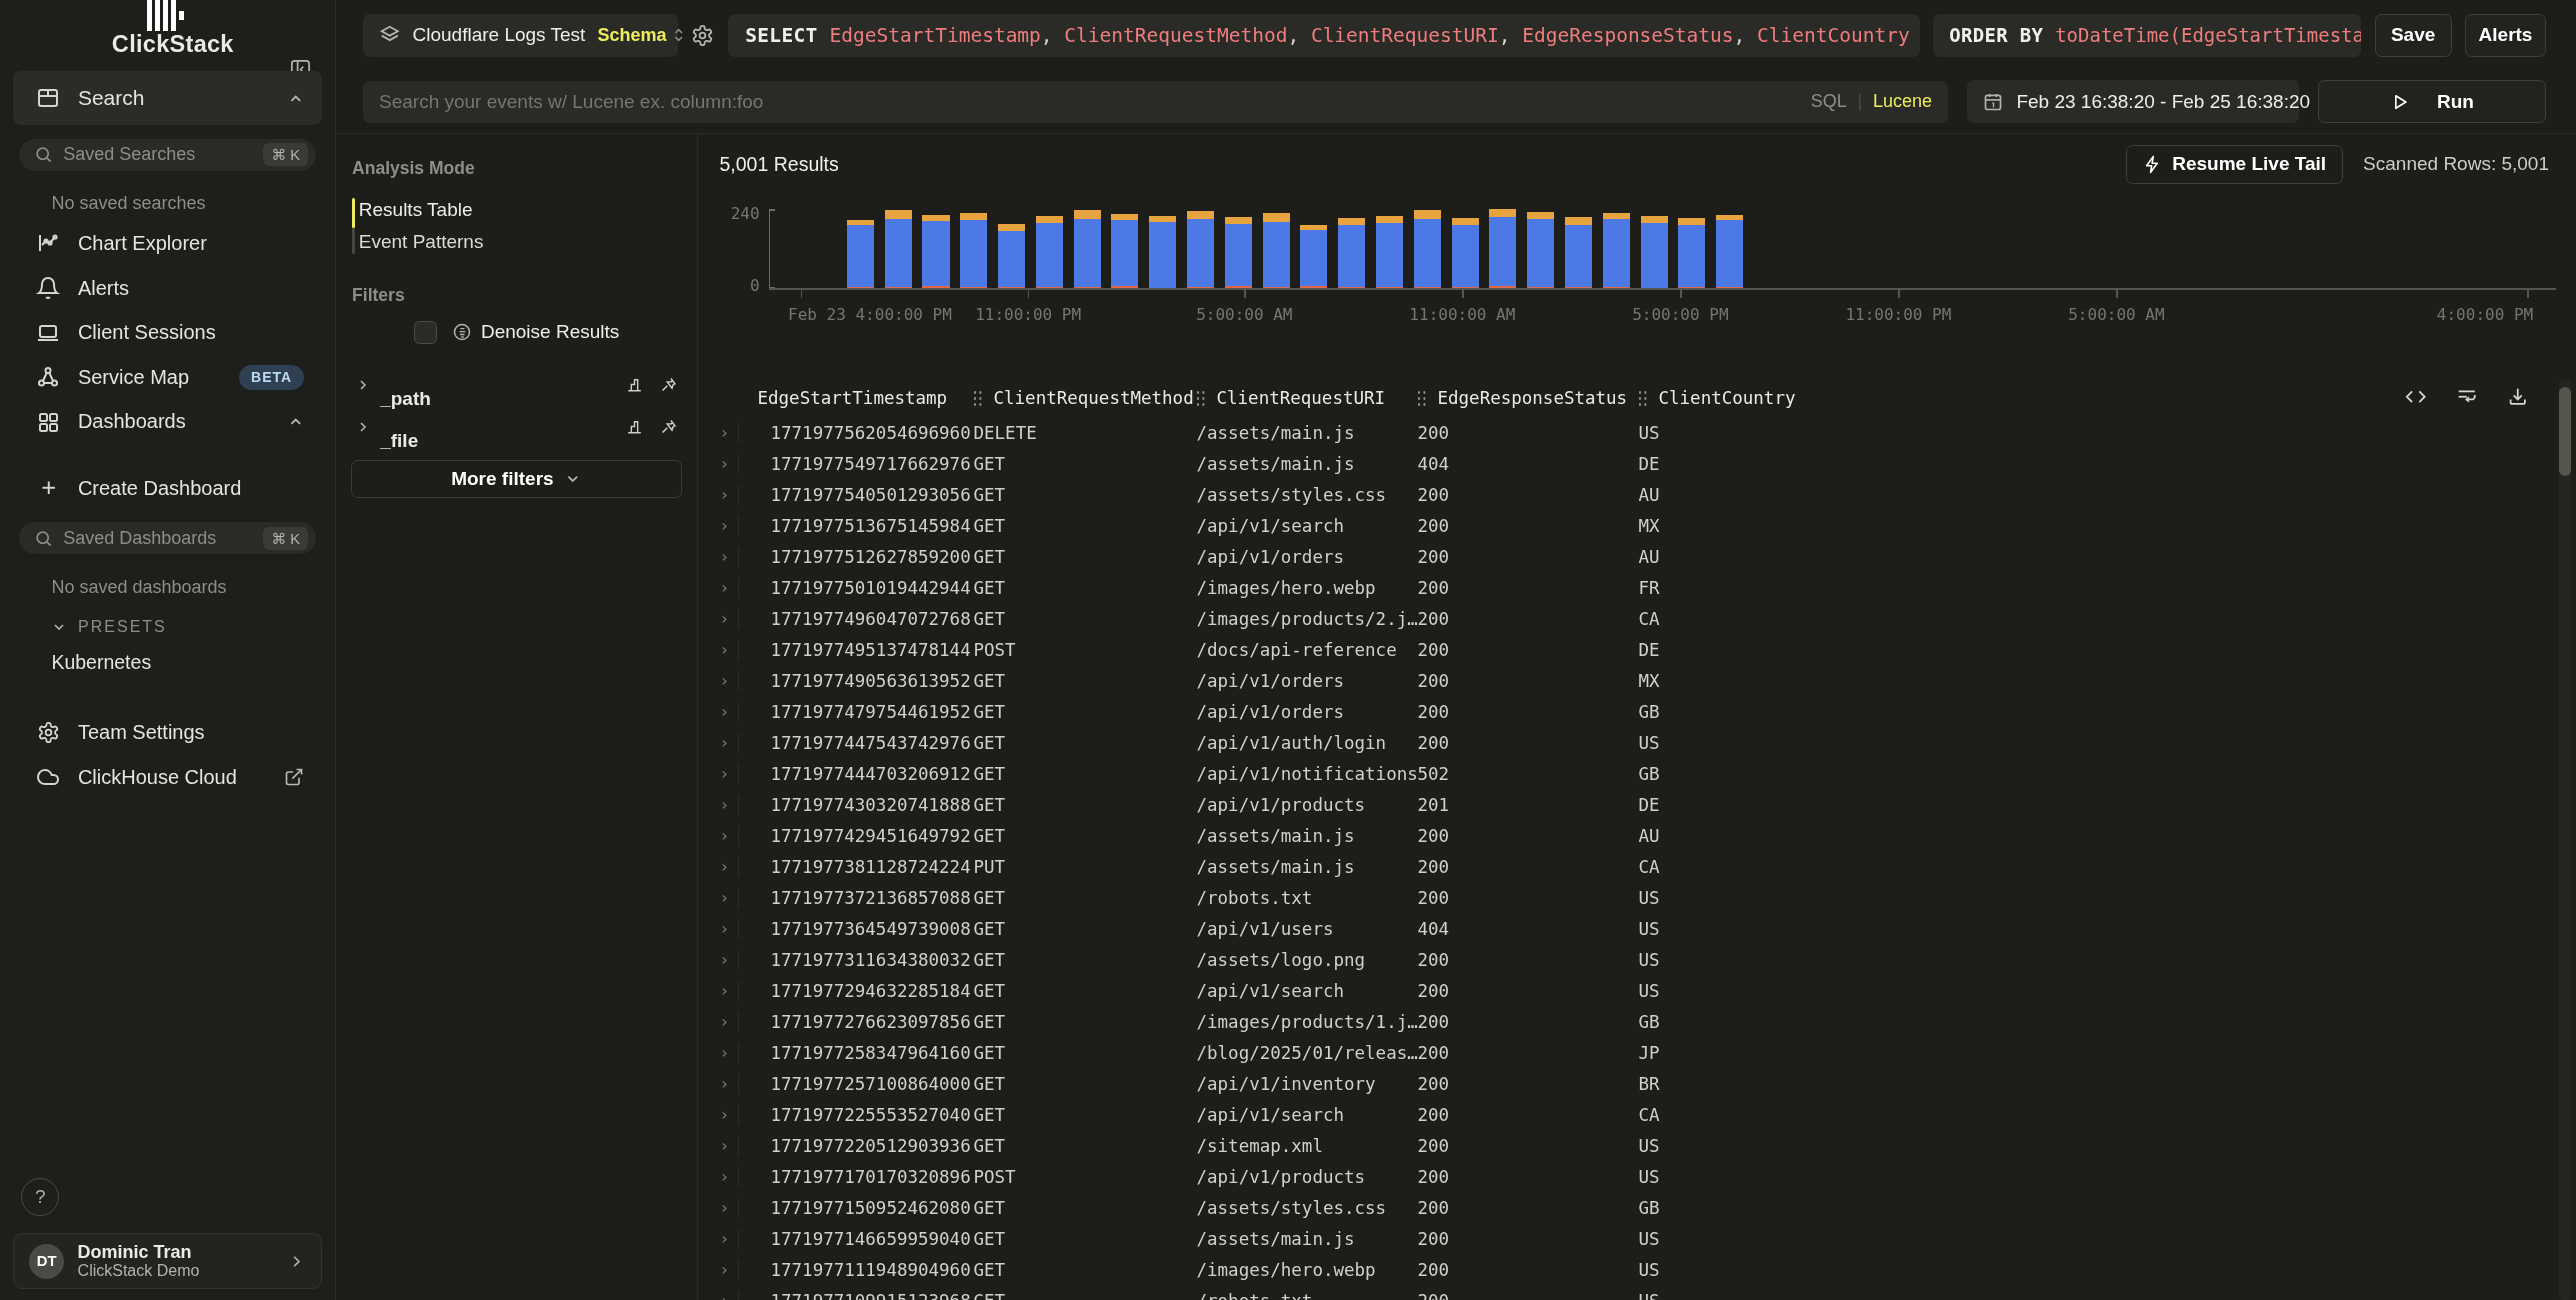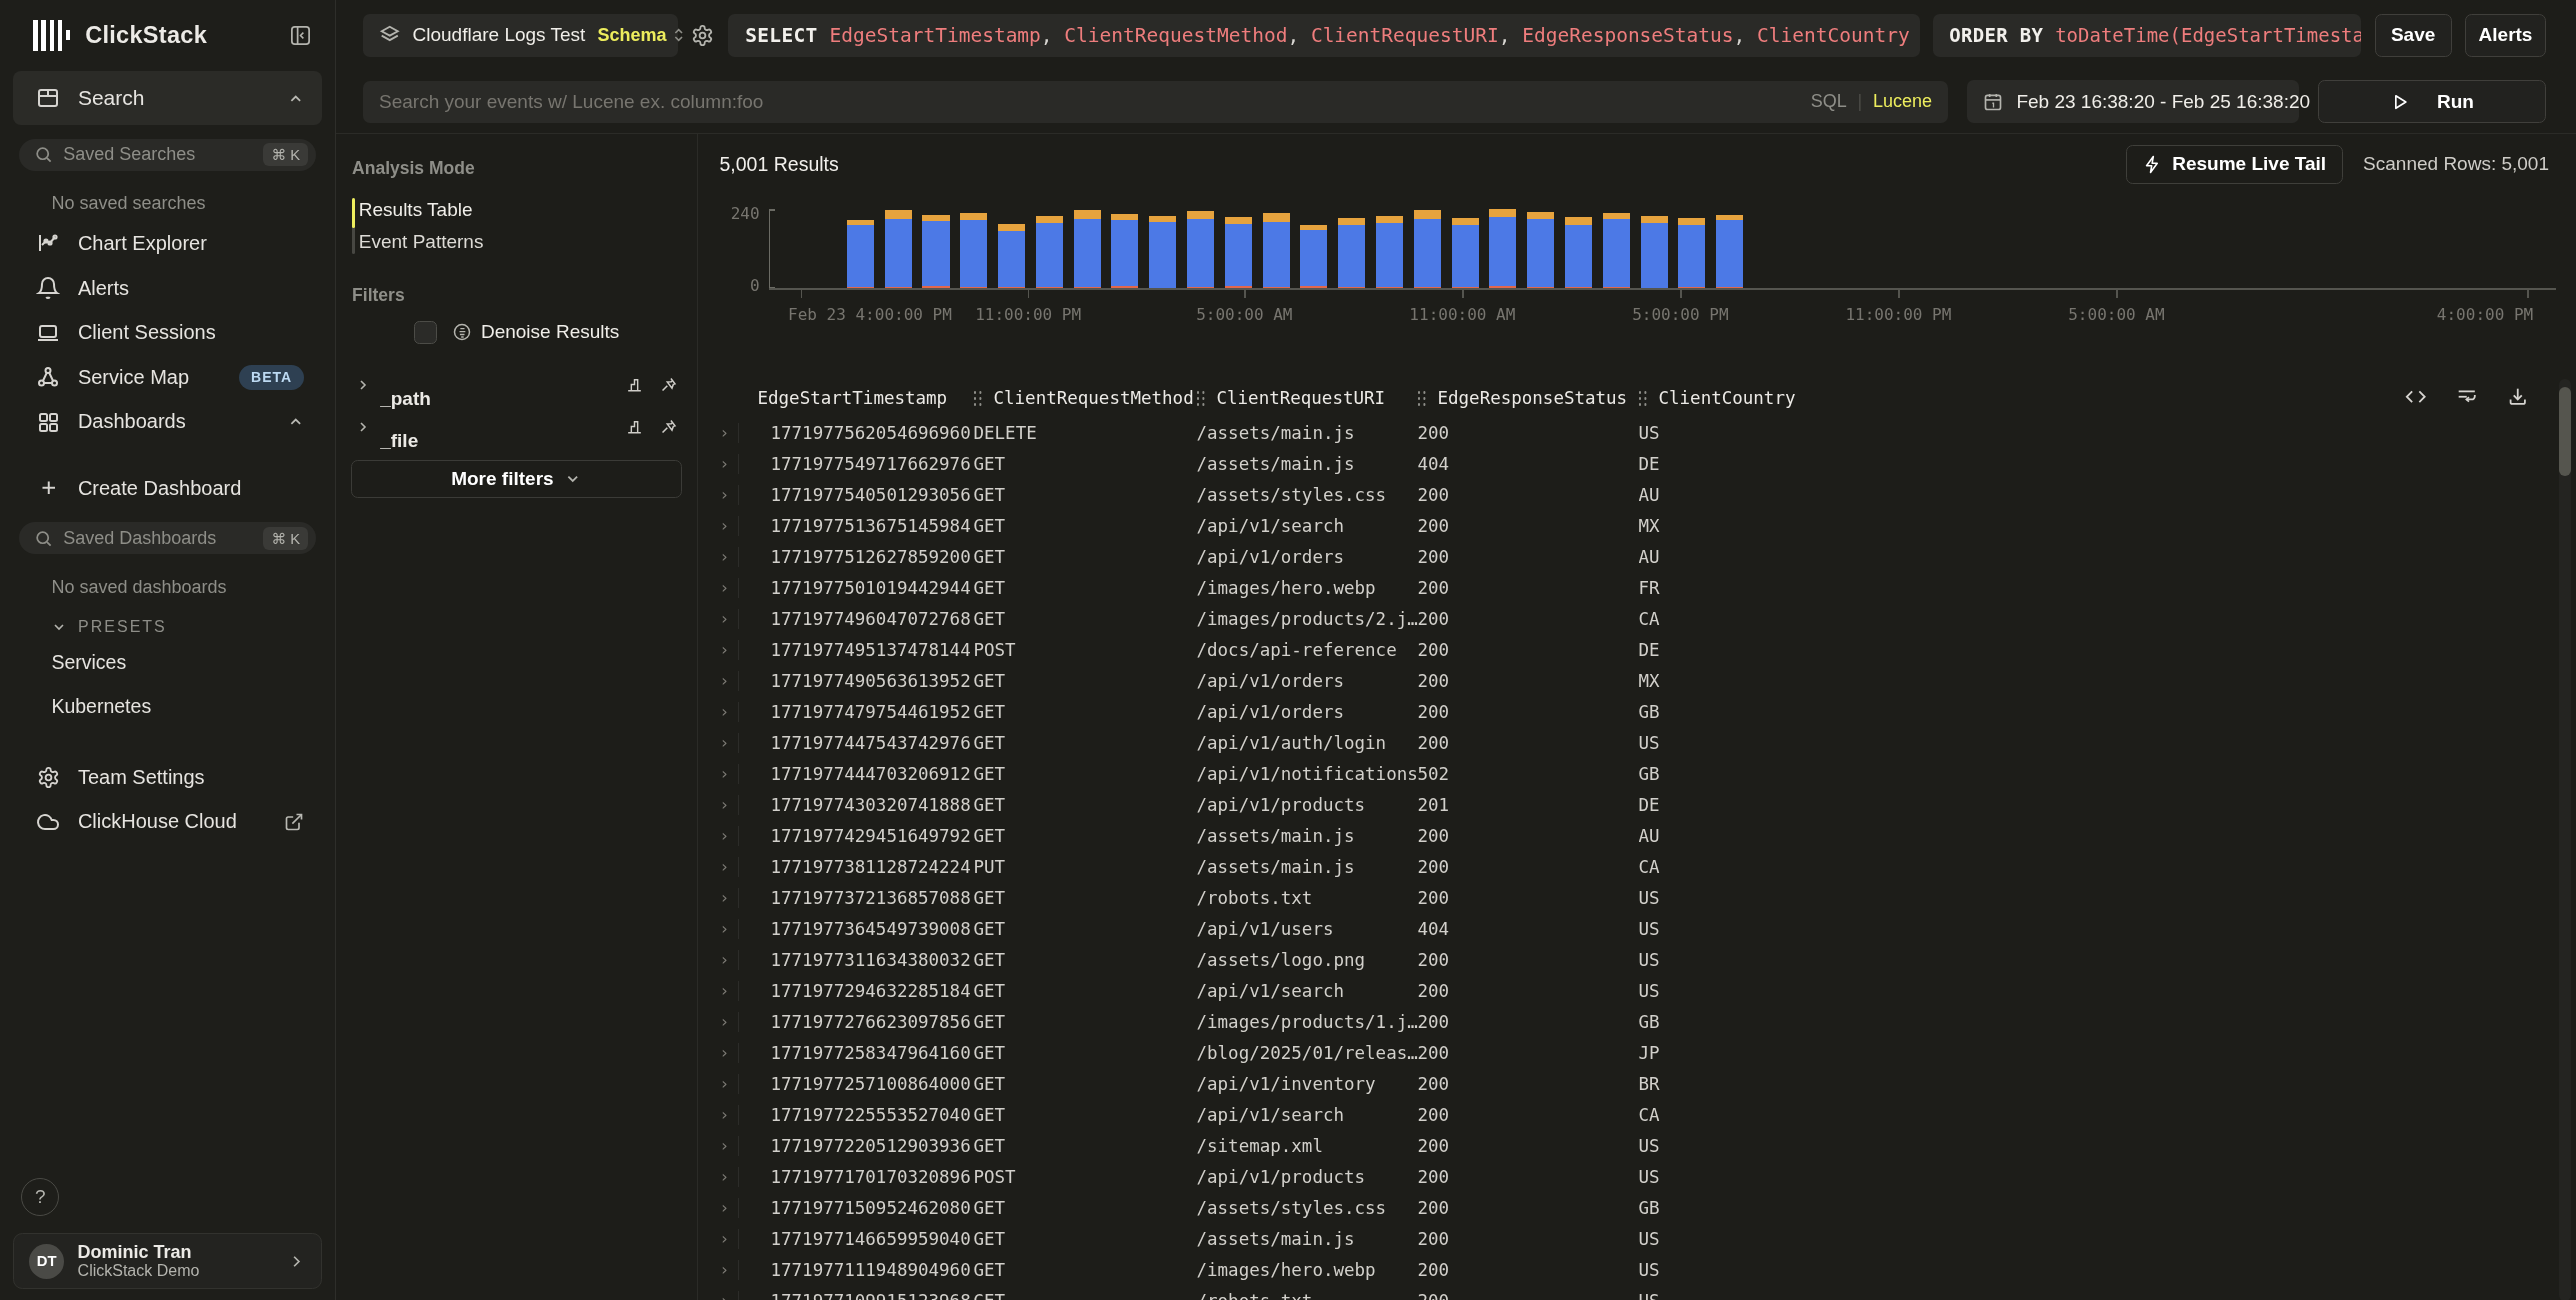--- a/index.html
+++ b/index.html
@@ -8,21 +8,21 @@
     background:#1d1d19; color:#eceae6;
     font-family:"Liberation Sans","DejaVu Sans",sans-serif;
     font-size:19px;
   }
   .mono { font-family:"DejaVu Sans Mono",monospace; }
   .app { display:flex; width:100%; height:100%; }
 
   
   .sidebar { width:336px; min-width:336px; height:100%; background:#1e1e1a;
              border-right:1.3px solid #2e2e2a; display:flex; flex-direction:column; padding:0 13.4px; position:relative; }
-  .brand-row { height:70px; display:flex; align-items:center; padding:0 9.4px 0 20px; }
+  .brand-row { height:70px; display:flex; align-items:center; padding:0 9.4px 0 20px;flex-direction:column; }
   .brand-logo { display:flex; align-items:center; gap:3.4px; height:31px; margin-right:14.8px; }
   .brand-logo .bar { width:4.7px; height:31px; background:#fff; }
   .brand-logo .nub { width:4.7px; height:9.4px; background:#fff; }
   .brand-name { font-size:23.5px; font-weight:600; letter-spacing:0.3px; }
   .collapse-btn { margin-left:auto; color:#cfcfca; }
   .nav-item { height:42px; display:flex; align-items:center; gap:16px; padding:0 17.5px 0 21.5px;
               border-radius:8px; font-size:20px; color:#e6e4e0; margin:1.3px 0; cursor:pointer; }
   .nav-item.active { background:#2b2b27; height:54px; font-size:21px; }
   .nav-item .chev-up { margin-left:auto; color:#b9b9b3; }
   .nav-icon { width:27px; display:flex; justify-content:center; color:#d6d4d0; }
@@ -274,21 +274,20 @@
     <div class="muted-line">No saved dashboards</div>
 
     <div class="presets-row">
       <span class="chev-dim">
         <svg width="16" height="16" viewBox="0 0 24 24" fill="none" stroke="currentColor" stroke-width="2.4">
             <path d="m6 9 6 6 6-6"></path>
           </svg>
       </span>
       <span>PRESETS</span>
     </div>
-    <div class="preset-item">Services</div>
     <div class="preset-item">Kubernetes</div>
 
     <div class="nav-item" style="margin-top:27px">
       <span class="nav-icon">
         <svg width="23" height="23" viewBox="0 0 24 24" fill="none" stroke="currentColor" stroke-width="1.9">
             <path d="M12.22 2h-.44a2 2 0 0 0-2 2v.18a2 2 0 0 1-1 1.73l-.43.25a2 2 0 0 1-2 0l-.15-.08a2 2 0 0 0-2.73.73l-.22.38a2 2 0 0 0 .73 2.73l.15.1a2 2 0 0 1 1 1.72v.51a2 2 0 0 1-1 1.74l-.15.09a2 2 0 0 0-.73 2.73l.22.38a2 2 0 0 0 2.73.73l.15-.08a2 2 0 0 1 2 0l.43.25a2 2 0 0 1 1 1.73V20a2 2 0 0 0 2 2h.44a2 2 0 0 0 2-2v-.18a2 2 0 0 1 1-1.73l.43-.25a2 2 0 0 1 2 0l.15.08a2 2 0 0 0 2.73-.73l.22-.39a2 2 0 0 0-.73-2.73l-.15-.08a2 2 0 0 1-1-1.74v-.5a2 2 0 0 1 1-1.74l.15-.09a2 2 0 0 0 .73-2.73l-.22-.38a2 2 0 0 0-2.73-.73l-.15.08a2 2 0 0 1-2 0l-.43-.25a2 2 0 0 1-1-1.73V4a2 2 0 0 0-2-2z"></path>
             <circle cx="12" cy="12" r="3"></circle>
           </svg>
       </span>
       <span>Team Settings</span>

